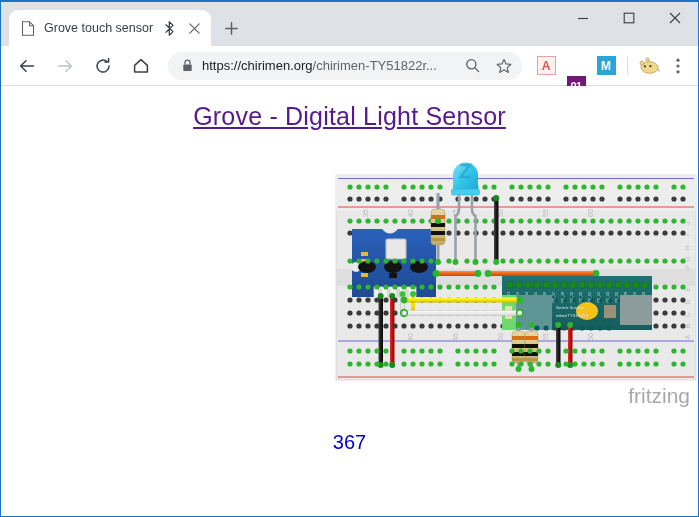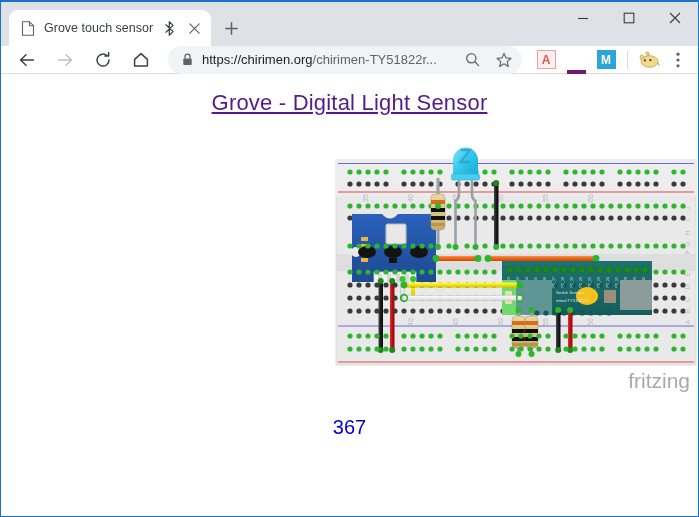--- a/index.html
+++ b/index.html
@@ -74,21 +74,21 @@
     display: flex;
   }
   .wc {
     width: 46px; height: 32px;
     display: flex; align-items: center; justify-content: center;
     color: #3c3c3c;
   }
 
   
   .toolbar {
-    height: 28px;
+    height: 40px;
     background: #ffffff;
     display: flex;
     align-items: center;
     padding: 0 7px;
     gap: 0px;
     border-bottom: 1px solid #dadce0;
   }
   .navbtn {
     width: 30px; height: 30px;
     margin: 0 4px;
@@ -152,21 +152,21 @@
   
   .content {
     position: relative;
     height: 430px;
     background: #ffffff;
     overflow: hidden;
     text-align: center;
   }
   .page-heading {
     margin-top: 16px;
-    font-size: 22px;
+    font-size: 25px;
     color: #551a8b;
     text-decoration: underline;
     font-weight: normal;
     letter-spacing: 0.2px;
     display: inline-block;
     font-family: "Liberation Sans", sans-serif;
   }
   .figure-wrap {
     margin-top: 14px;
     display: flex;

